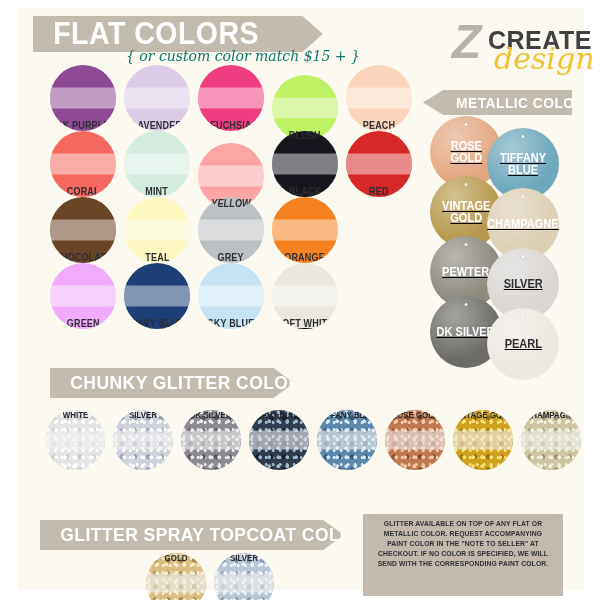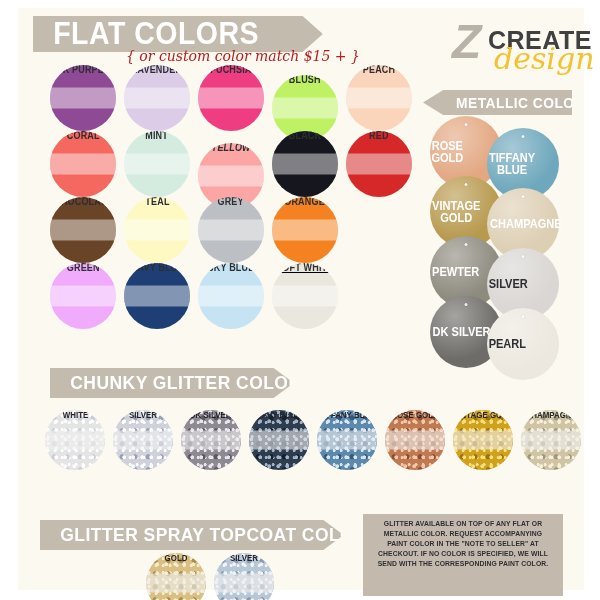--- a/index.html
+++ b/index.html
@@ -61,21 +61,21 @@
     left: 22px; top: 512px; width: 330px; height: 30px;
   }
   #spray-banner span { font-size: 19px; padding-left: 22px; }
 
   .script-sub {
     position: absolute;
     left: 108px; top: 40px;
     font-family: "DejaVu Serif", serif;
     font-style: italic;
     font-size: 14px;
-    color: #b91c1c;
+    color: #0f766e;
     white-space: nowrap;
   }
 
   
   #logo { position: absolute; left: 432px; top: 6px; width: 150px; height: 62px; }
   #logo-z {
     position: absolute; left: 2px; top: 4px;
     font-size: 48px; font-weight: bold; font-style: italic;
     color: #b9b2a8; line-height: 1;
   }
@@ -90,21 +90,21 @@
     font-style: italic; font-size: 30px;
     color: #f2c230; line-height: 1;
   }
 
   
   .circle {
     position: absolute;
     width: 66px; height: 66px;
     border-radius: 50%;
     overflow: hidden;
-    display: flex; align-items: flex-start; justify-content: center;
+    display: flex; align-items: flex-end; justify-content: center;
   }
   .circle .band {
     position: absolute; left: -6px; right: -6px;
     top: 50%; transform: translateY(-50%);
     height: 21px;
     background: rgba(255,255,255,.45);
   }
   .circle .lbl {
     position: relative; z-index: 3;
     font-size: 10px; font-weight: bold;
@@ -114,22 +114,23 @@
     line-height: 1;
     transform: scaleX(.9);
     white-space: nowrap;
   }
 
   
   .disc {
     position: absolute;
     width: 72px; height: 72px;
     border-radius: 50%;
-    display: flex; align-items: center; 
+    display: flex; align-items: center; justify-content: center;
     text-align: center;
+    text-decoration: underline;
   }
   .disc .dlbl {
     font-size: 12px; font-weight: bold; line-height: 1.02;
     transform: scaleX(.92);
     white-space: pre-line;
   }
   .disc .hole {
     position: absolute; top: 7px; left: 50%;
     transform: translateX(-50%);
     width: 3px; height: 3px; border-radius: 50%;

